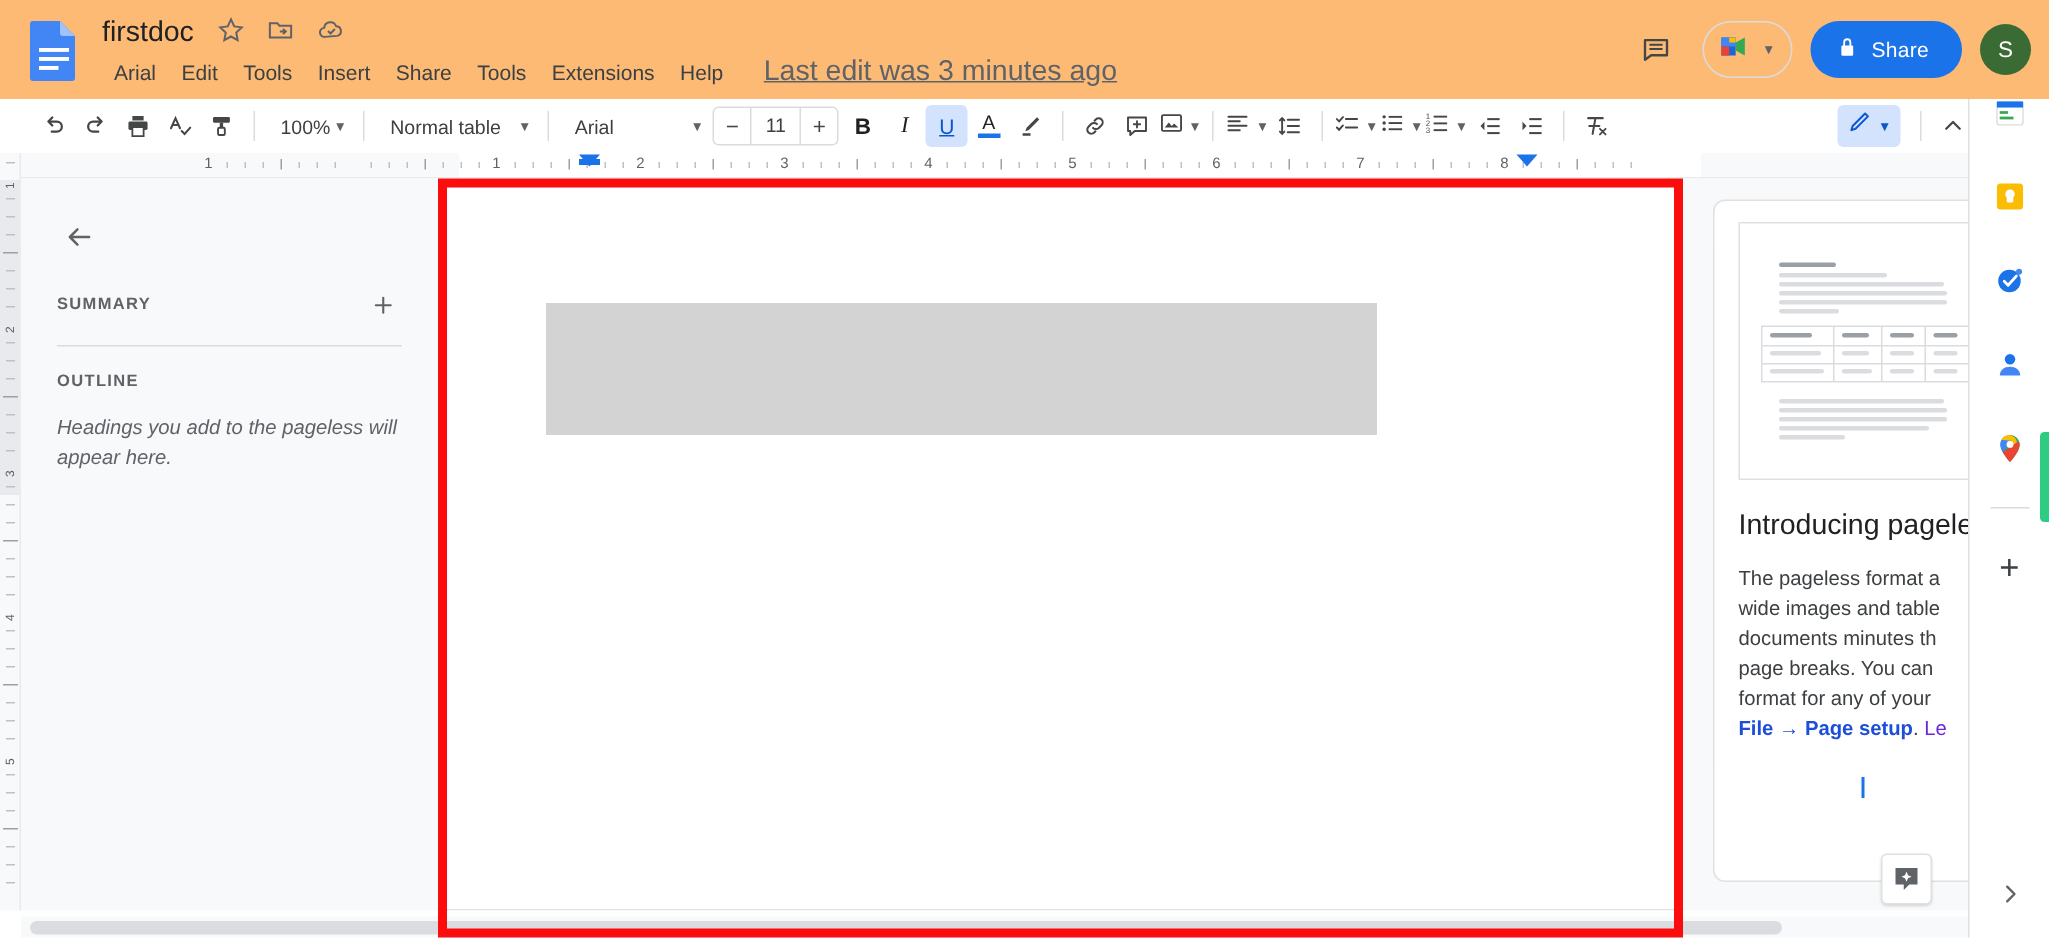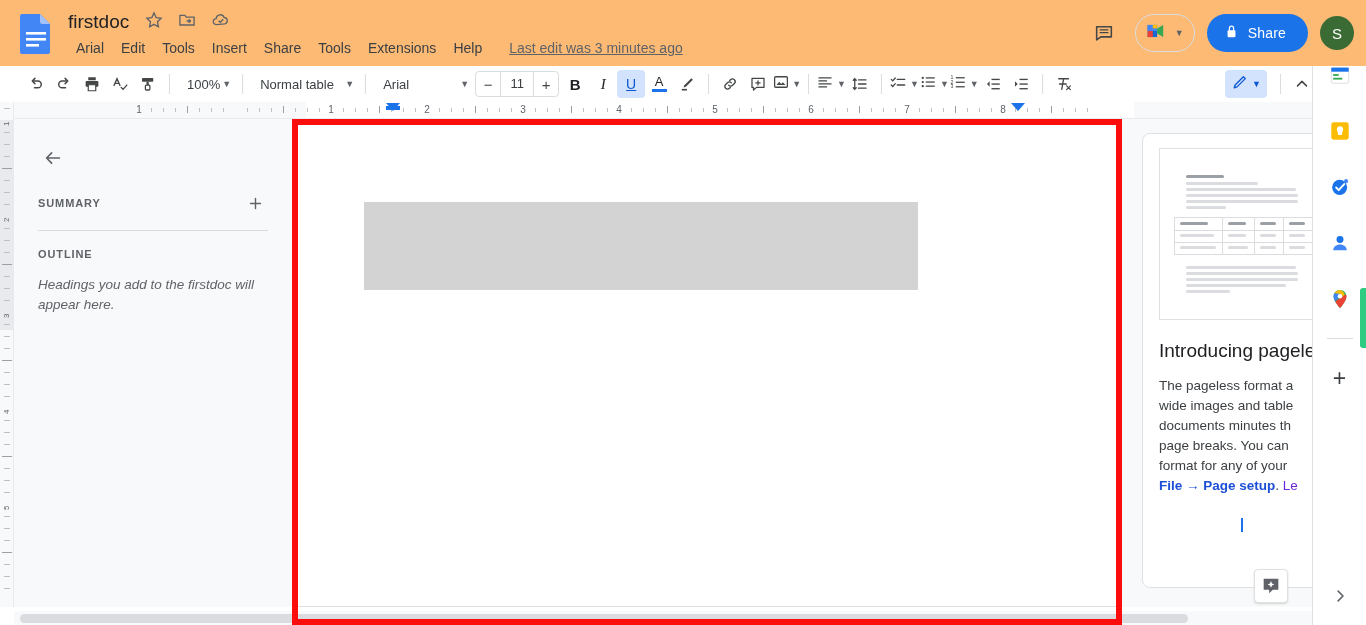--- a/index.html
+++ b/index.html
@@ -33,21 +33,21 @@
   }
   .menubar {
     position: absolute; left: 68px; top: 36px;
     font-size: 14px; color: #3c4043; white-space: nowrap;
   }
   .menu-item {
     display: inline-block; padding: 2px 8px; margin-right: 1px;
     border-radius: 4px; cursor: pointer; line-height: 20px;
   }
   .last-edit {
-    display: inline-block; margin-left: 18px; font-size: 14px;
+    display: inline-block; margin-left: 18px; font-size: 19px;
     color: #5f6368; text-decoration: underline; cursor: pointer; line-height: 20px;
   }
   .header-right {
     position: absolute; right: 12px; top: 10px; height: 46px;
     display: flex; align-items: center; gap: 12px;
   }
   .comment-btn {
     width: 38px; height: 38px; border-radius: 50%;
     display: flex; align-items: center; justify-content: center; cursor: pointer;
   }
@@ -707,21 +707,21 @@
       <span class="add-btn">
         <svg width="17" height="17" viewBox="0 0 24 24" stroke="#5f6368" stroke-width="2" stroke-linecap="round">
           <path d="M12 5v14M5 12h14"></path>
         </svg>
       </span>
     </div>
     <div class="divider"></div>
     <div class="sect-row">
       <span class="sect-label">OUTLINE</span>
     </div>
-    <div class="outline-empty">Headings you add to the firstdoc will appear here.</div>
+    <div class="outline-empty">Headings you add to the pageless will appear here.</div>
   </div>
 
   <div class="page-wrap">
     <div class="page">
       <div class="para-block"></div>
     </div>
   </div>
 
   <div class="promo-panel">
     <div class="promo-thumb">

